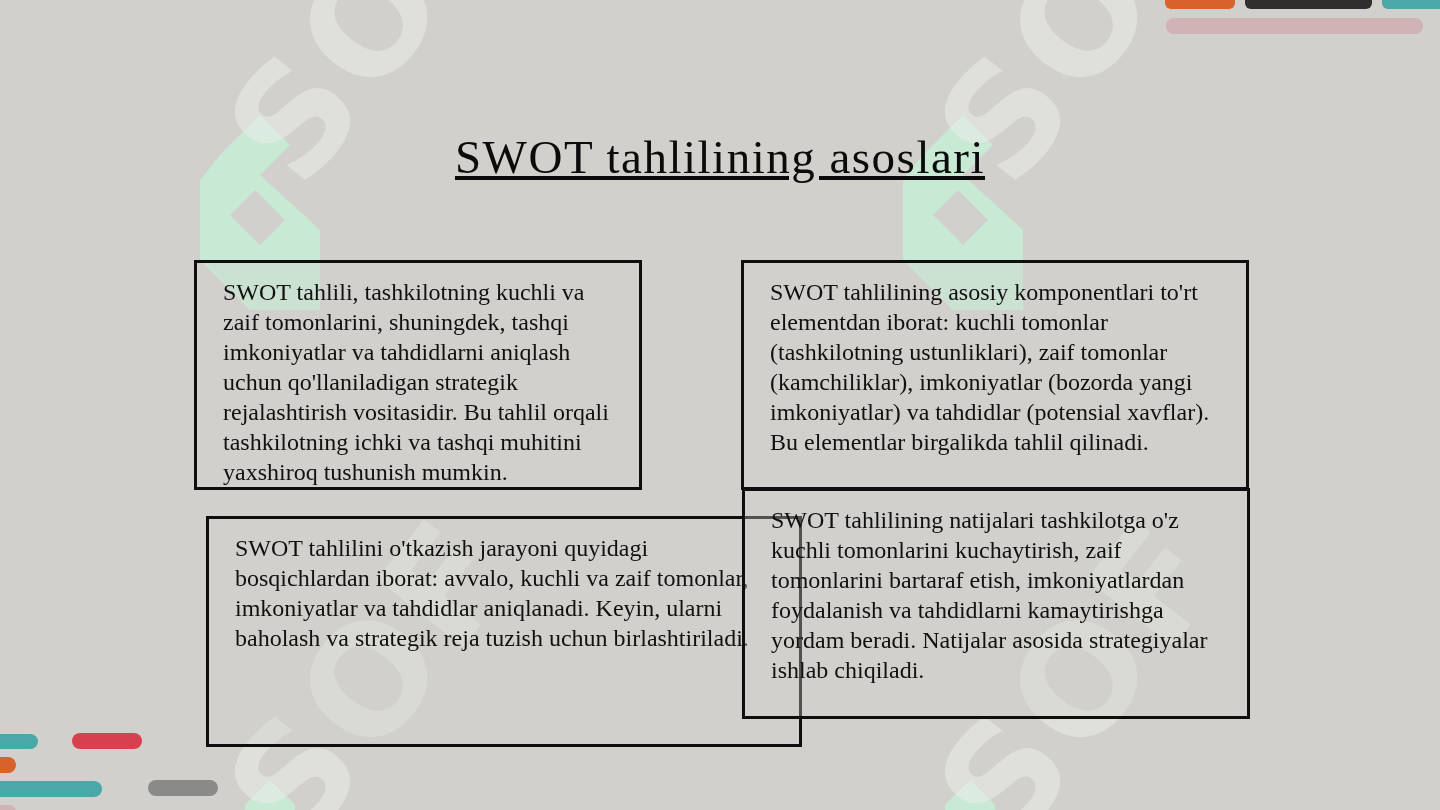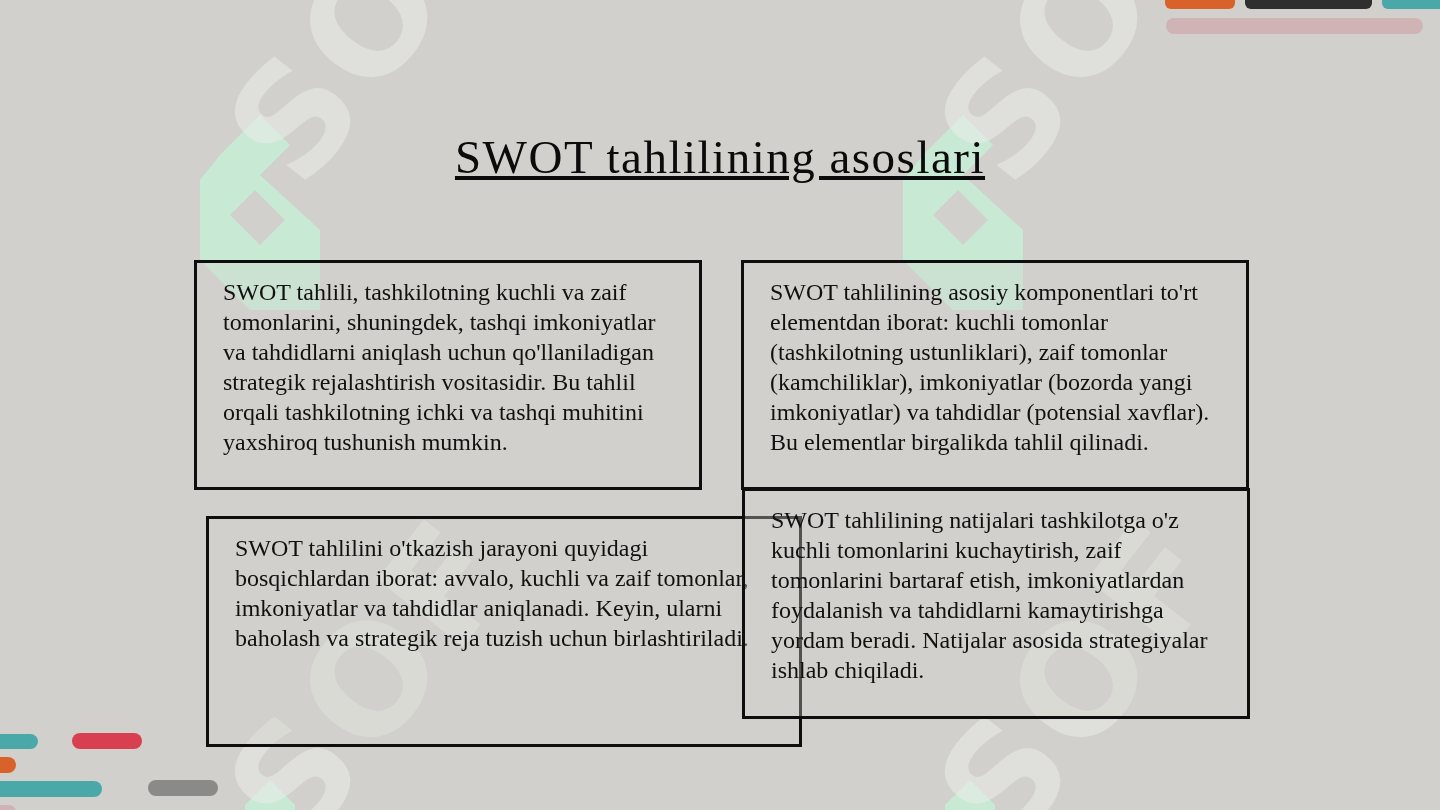--- a/index.html
+++ b/index.html
@@ -98,21 +98,21 @@
 
   <div class="pill" style="left:-10px; top:734px; width:48px; height:15px; background:#4aa8a8;"></div>
   <div class="pill" style="left:72px; top:733px; width:70px; height:16px; background:#d8404f;"></div>
   <div class="pill" style="left:-10px; top:757px; width:26px; height:16px; background:#d9622b;"></div>
   <div class="pill" style="left:-10px; top:781px; width:112px; height:16px; background:#4aa8a8;"></div>
   <div class="pill" style="left:148px; top:780px; width:70px; height:16px; background:#8a8a88;"></div>
   <div class="pill" style="left:-10px; top:805px; width:26px; height:14px; background:#cfb3b5;"></div>
 
   <h1 class="title">SWOT tahlilining asoslari</h1>
 
-  <div class="card" style="left:194px; top:260px; width:508px; height:230px;">
+  <div class="card" style="left:194px; top:260px; width:448px; height:230px;">
     <p>SWOT tahlili, tashkilotning kuchli va zaif tomonlarini, shuningdek, tashqi imkoniyatlar va tahdidlarni aniqlash uchun qo'llaniladigan strategik rejalashtirish vositasidir. Bu tahlil orqali tashkilotning ichki va tashqi muhitini yaxshiroq tushunish mumkin.</p>
   </div>
 
   <div class="card" style="left:741px; top:260px; width:508px; height:230px;">
     <p>SWOT tahlilining asosiy komponentlari to'rt elementdan iborat: kuchli tomonlar (tashkilotning ustunliklari), zaif tomonlar (kamchiliklar), imkoniyatlar (bozorda yangi imkoniyatlar) va tahdidlar (potensial xavflar). Bu elementlar birgalikda tahlil qilinadi.</p>
   </div>
 
   <div class="card" style="left:195px; top:516px; width:596px; height:231px;margin-left:11px;">
     <p>SWOT tahlilini o'tkazish jarayoni quyidagi bosqichlardan iborat: avvalo, kuchli va zaif tomonlar, imkoniyatlar va tahdidlar aniqlanadi. Keyin, ularni baholash va strategik reja tuzish uchun birlashtiriladi.</p>
   </div>

